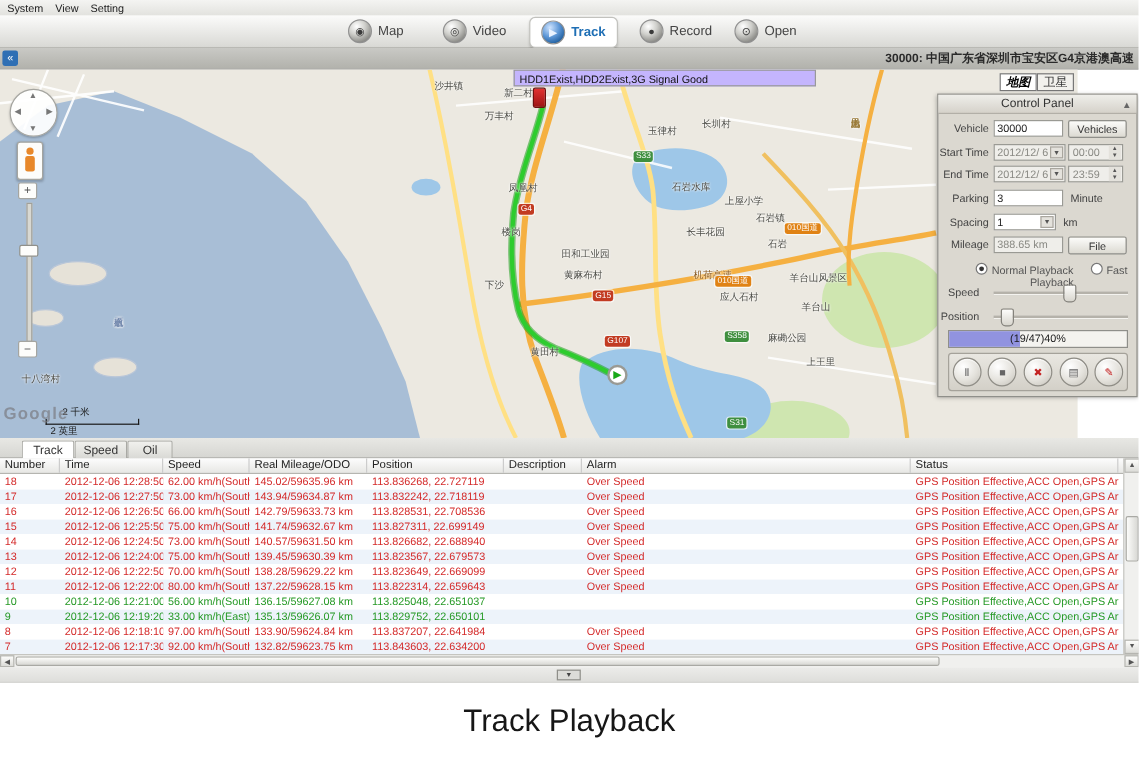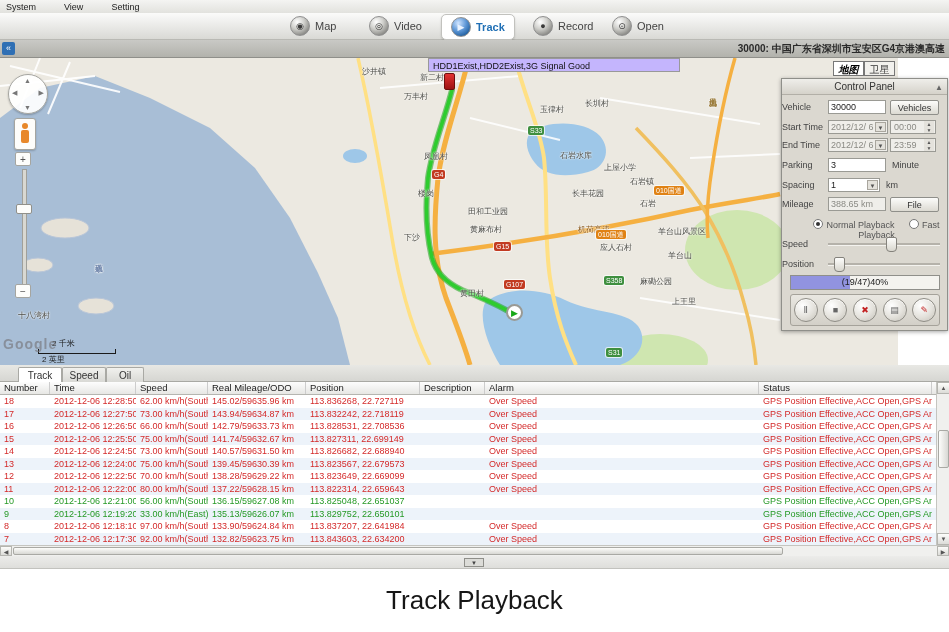--- a/index.html
+++ b/index.html
@@ -2,21 +2,21 @@
 <html><head>
 <meta charset="utf-8">
 <style>
   html,body{margin:0;padding:0;background:#fff;}
   #app{position:relative;width:949px;height:632px;overflow:hidden;
        font-family:"Liberation Sans","DejaVu Sans",sans-serif;background:#fff;
        -webkit-font-smoothing:antialiased;}
   
   #menubar{position:absolute;left:0;top:0;width:949px;height:13px;
            background:linear-gradient(#f4f4f2,#e2e2de);font-size:9px;color:#222;
-           display:flex;align-items:center;gap:28px;padding-left:6px;box-sizing:border-box;}
+           display:flex;align-items:center;gap:10px;padding-left:6px;box-sizing:border-box;}
   .menu-item{cursor:default;}
   
   #toolbar{position:absolute;left:0;top:13px;width:949px;height:27px;
            background:linear-gradient(#fbfbfa,#d9d9d5);border-bottom:1px solid #b9b9b4;box-sizing:border-box;}
   .tool-btn{position:absolute;top:1px;height:24px;display:flex;align-items:center;gap:5px;
             padding:0 9px;border-radius:5px;font-size:11px;color:#444;}
   .tool-btn.active{background:#fff;border:1px solid #c2c2be;box-shadow:0 1px 2px rgba(0,0,0,.15);}
   .tool-btn.active .tool-label{color:#1f6fb5;font-weight:bold;}
   .sphere{width:20px;height:20px;border-radius:50%;display:flex;align-items:center;justify-content:center;
           background:radial-gradient(circle at 35% 28%,#ffffff,#cfcfcb 40%,#8a8a86 78%,#6a6a66);
@@ -68,21 +68,21 @@
                   background:#f2f1ed;border:1px solid #777;color:#333;box-sizing:border-box;}
   .map-toggle-btn.selected{background:#fff;font-weight:bold;color:#000;font-style:italic;}
   
   #controlpanel{position:absolute;left:781px;top:78px;width:167px;height:253px;background:#dbd8d0;
                 border:1px solid #8f8f8a;box-shadow:0 1px 4px rgba(0,0,0,.35);box-sizing:border-box;
                 font-size:9px;color:#333;}
   #cp-title{height:15px;background:linear-gradient(#efeeea,#d5d2ca);border-bottom:1px solid #b2afa7;
             text-align:center;line-height:15px;font-size:10px;color:#333;position:relative;}
   #cp-collapse{position:absolute;right:4px;top:1px;font-size:8px;color:#666;}
   .cp-row{position:absolute;left:0;width:100%;height:16px;}
-  .cp-label{position:absolute;left:0;top:2px;width:42px;color:#444;}
+  .cp-label{position:absolute;left:0;top:2px;width:42px;text-align:right;color:#444;}
   .cp-input{position:absolute;left:46px;top:0;width:58px;height:14px;background:#fff;border:1px solid #9a9a94;
             font-size:9px;line-height:13px;padding-left:2px;box-sizing:border-box;color:#222;white-space:nowrap;overflow:hidden;}
   .cp-input.disabled{background:#efeeea;color:#8a8a84;}
   .cp-combo-arrow{position:absolute;right:1px;top:1px;width:11px;height:10px;background:#e4e2dc;border:1px solid #a9a69e;
                   font-size:6px;text-align:center;line-height:10px;color:#555;box-sizing:border-box;}
   .cp-spin{position:absolute;left:108px;top:0;width:46px;height:14px;background:#efeeea;border:1px solid #9a9a94;
            font-size:9px;line-height:13px;padding-left:3px;box-sizing:border-box;color:#8a8a84;}
   .spin-arrows{position:absolute;right:1px;top:0px;width:10px;height:12px;font-size:5px;line-height:6px;
                text-align:center;color:#555;background:#e4e2dc;}
   .cp-btn{position:absolute;left:108px;top:0;width:49px;height:15px;background:linear-gradient(#fcfcfa,#dcdad2);
@@ -231,21 +231,21 @@
         <span class="map-label" style="left: 418px; top: 130px;">楼岗</span>
         <span class="map-label" style="left: 404px; top: 174px;">下沙</span>
         <span class="map-label" style="left: 468px; top: 148px;">田和工业园</span>
         <span class="map-label" style="left: 470px; top: 166px;">黄麻布村</span>
         <span class="map-label" style="left: 572px; top: 130px;">长丰花园</span>
         <span class="map-label" style="left: 578px; top: 166px; color: rgb(138, 90, 32);">机荷高速</span>
         <span class="map-label" style="left: 600px; top: 184px;">应人石村</span>
         <span class="map-label" style="left: 658px; top: 168px;">羊台山风景区</span>
         <span class="map-label" style="left: 668px; top: 192px;">羊台山</span>
         <span class="map-label" style="left: 640px; top: 218px;">麻磡公园</span>
-        <span class="map-label" style="left: 442px; top: 230px; padding-left: 18px;">黄田村</span>
+        <span class="map-label" style="left: 442px; top: 230px;">黄田村</span>
         <span class="map-label" style="left: 672px; top: 238px;">上王里</span>
         <span class="map-label" style="left: 18px; top: 252px;">十八湾村</span>
         <span class="map-label" style="left: 92px; top: 200px; color: rgb(113, 135, 172); writing-mode: vertical-rl;">矾石水道</span>
         <span class="map-label" style="left: 706px; top: 34px; color: rgb(154, 123, 58); writing-mode: vertical-rl;">凤凰山大道</span>
         <span class="road-shield" style="left: 528px; top: 68px; background: rgb(63, 143, 63);">S33</span>
         <span class="road-shield" style="left: 432px; top: 112px; background: rgb(194, 59, 34);">G4</span>
         <span class="road-shield" style="left: 494px; top: 184px; background: rgb(194, 59, 34);">G15</span>
         <span class="road-shield" style="left: 504px; top: 222px; background: rgb(194, 59, 34);">G107</span>
         <span class="road-shield" style="left: 604px; top: 218px; background: rgb(63, 143, 63);">S358</span>
         <span class="road-shield" style="left: 606px; top: 290px; background: rgb(63, 143, 63);">S31</span>

